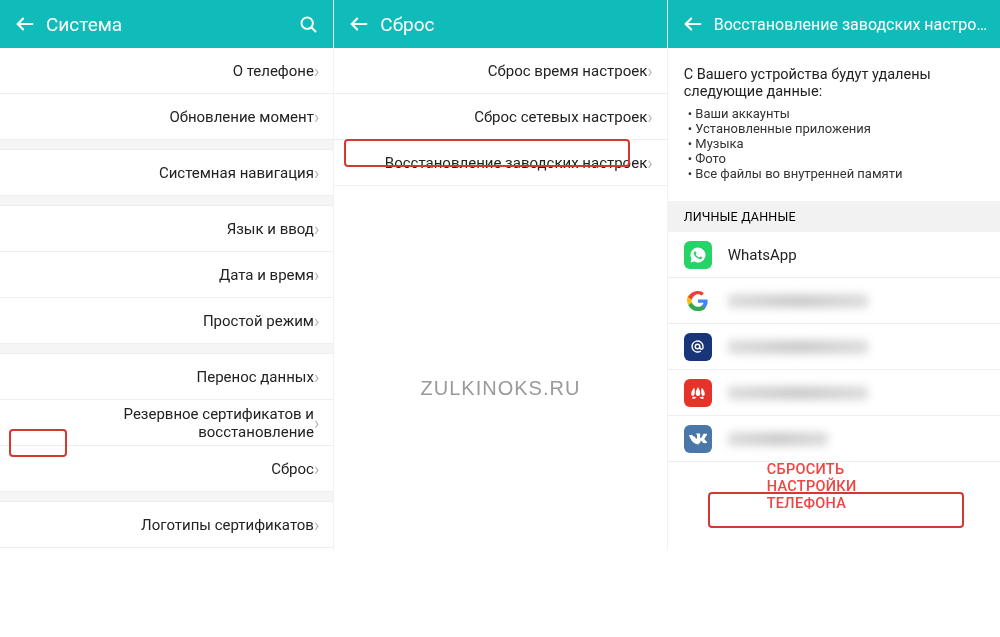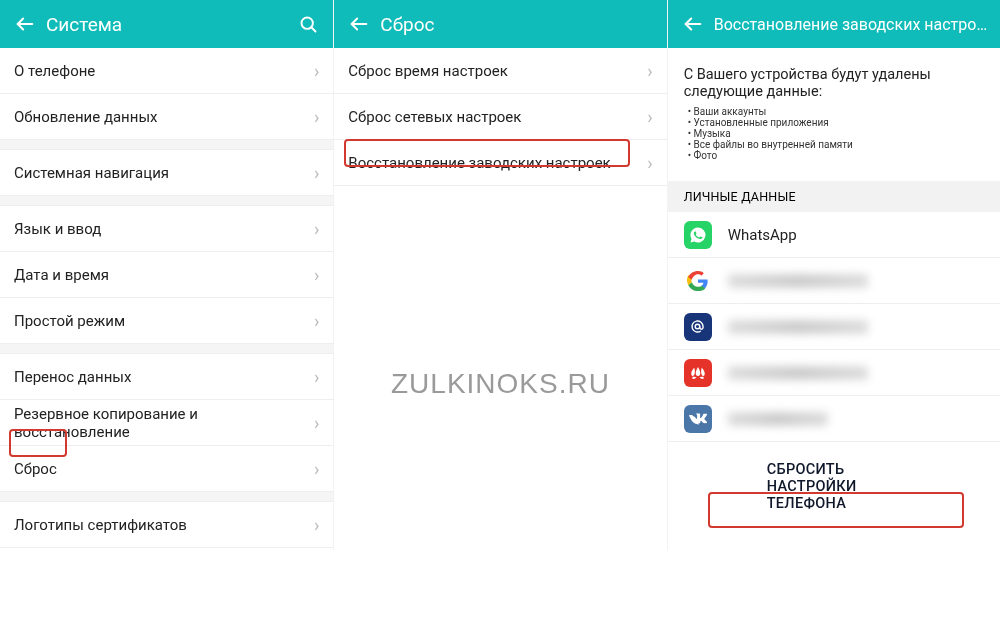--- a/index.html
+++ b/index.html
@@ -36,42 +36,42 @@
   .row {
     height: 46px;
     display: flex;
     align-items: center;
     padding: 0 14px;
     font-size: 15px;
     color: #222;
     border-bottom: 1px solid #eee;
     background: #fff;
   }
-  .row .label { flex: 1; }
+  .row .label { flex: 1; text-align: right; }
   .row .chev { color: #bbb; font-size: 18px; }
   .gap { height: 10px; background: #f5f5f5; border-bottom:1px solid #eee; }
   .highlight-box {
     border: 2px solid #d33a2f;
     border-radius: 4px;
     position: absolute;
     pointer-events: none;
   }
   .watermark {
     position: absolute;
     left: 50%; transform: translateX(-50%);
     bottom: 150px;
     color: #9a9a9a;
-    font-size: 28px;
+    font-size: 20px;
     letter-spacing: 1px;
     font-family: Arial, sans-serif;
   }
   
   .p3-body { padding: 18px 16px 8px 16px; font-size: 14.5px; color: #222; }
   .p3-body .lead { margin-bottom: 6px; }
-  .p3-body ul { list-style: none; padding-left: 4px; margin-bottom: 12px; font-size: 10px; color:#333;}
+  .p3-body ul { list-style: none; padding-left: 4px; margin-bottom: 12px; font-size: 13px; color:#333;}
   .p3-body ul li::before { content: "• "; color:#333; }
   .p3-body .sub { margin-top: 6px; }
   .section-hdr {
     background: #f2f2f2;
     color: #000000;
     font-size: 12.5px;
     padding: 8px 16px;
     letter-spacing: .2px;
   }
   .acct-row {
@@ -85,21 +85,21 @@
   .acct-row .nm { font-size: 15px; color:#222; }
   .blur {
     filter: blur(4px);
     background: linear-gradient(90deg,#ddd,#ccc,#ddd);
     width: 140px; height: 14px; border-radius:2px;
   }
   .reset-btn {
     position: absolute;
     left: 50%; transform: translateX(-50%);
     bottom: 28px;
-    color: #0f172a;
+    color: #ef4444;
     font-size: 14.5px;
     letter-spacing: .3px;
     font-weight: 500;
     padding: 10px 16px;
   }
   .reset-btn-box {
     position: absolute;
     pointer-events: none;
     border: 2px solid #d33a2f;
     border-radius: 4px;
@@ -130,21 +130,21 @@
           <line x1="20" y1="20" x2="15.2" y2="15.2"></line>
         </svg>
     </div>
   </div>
   <div class="content">
     <div class="row">
         <span class="label">О телефоне</span>
         <span class="chev">›</span>
       </div>
     <div class="row">
-        <span class="label">Обновление данных</span>
+        <span class="label">Обновление момент</span>
         <span class="chev">›</span>
       </div>
     <div class="gap"></div>
     <div class="row">
         <span class="label">Системная навигация</span>
         <span class="chev">›</span>
       </div>
     <div class="gap"></div>
     <div class="row">
         <span class="label">Язык и ввод</span>
@@ -157,21 +157,21 @@
     <div class="row">
         <span class="label">Простой режим</span>
         <span class="chev">›</span>
       </div>
     <div class="gap"></div>
     <div class="row">
         <span class="label">Перенос данных</span>
         <span class="chev">›</span>
       </div>
     <div class="row">
-        <span class="label">Резервное копирование и восстановление</span>
+        <span class="label">Резервное сертификатов и восстановление</span>
         <span class="chev">›</span>
       </div>
     <div class="row" style="position:relative">
       <span class="label">Сброс</span>
         <span class="chev">›</span>
     </div>
     <div class="gap"></div>
     <div class="row">
         <span class="label">Логотипы сертификатов</span>
         <span class="chev">›</span>
@@ -218,22 +218,22 @@
     </div>
     <div class="title" style="font-size:16px">Восстановление заводских настроек</div>
   </div>
   <div class="content">
     <div class="p3-body">
       <div class="lead">С Вашего устройства будут удалены следующие данные:</div>
       <ul>
         <li>Ваши аккаунты</li>
         <li>Установленные приложения</li>
         <li>Музыка</li>
+        <li>Фото</li>
         <li>Все файлы во внутренней памяти</li>
-        <li>Фото</li>
       </ul>
     </div>
     <div class="section-hdr">ЛИЧНЫЕ ДАННЫЕ</div>
 
     <div class="acct-row">
       <div class="ic ic-whatsapp">
         <svg width="18" height="18" viewBox="0 0 24 24" fill="#fff">
             <path d="M12 2a10 10 0 0 0-8.6 15.1L2 22l5-1.3A10 10 0 1 0 12 2zm5.3 14.2c-.2.6-1.3 1.1-1.8 1.2-.5 0-1 .2-3.3-.7-2.8-1.1-4.5-3.9-4.7-4.1-.1-.2-1.1-1.4-1.1-2.7s.7-1.9.9-2.2c.2-.2.5-.3.7-.3h.5c.2 0 .4 0 .6.4.2.5.7 1.8.8 1.9.1.1.1.3 0 .4-.1.2-.2.3-.3.5l-.4.5c-.1.1-.3.3-.1.6.2.3.8 1.3 1.7 2.1 1.2 1 2.1 1.3 2.4 1.5.3.1.5.1.6-.1.2-.2.7-.8.9-1.1.2-.3.4-.2.6-.1.3.1 1.7.8 2 1 .3.1.5.2.5.3.1.1.1.6-.2 1.2z"></path>
           </svg>
       </div>

